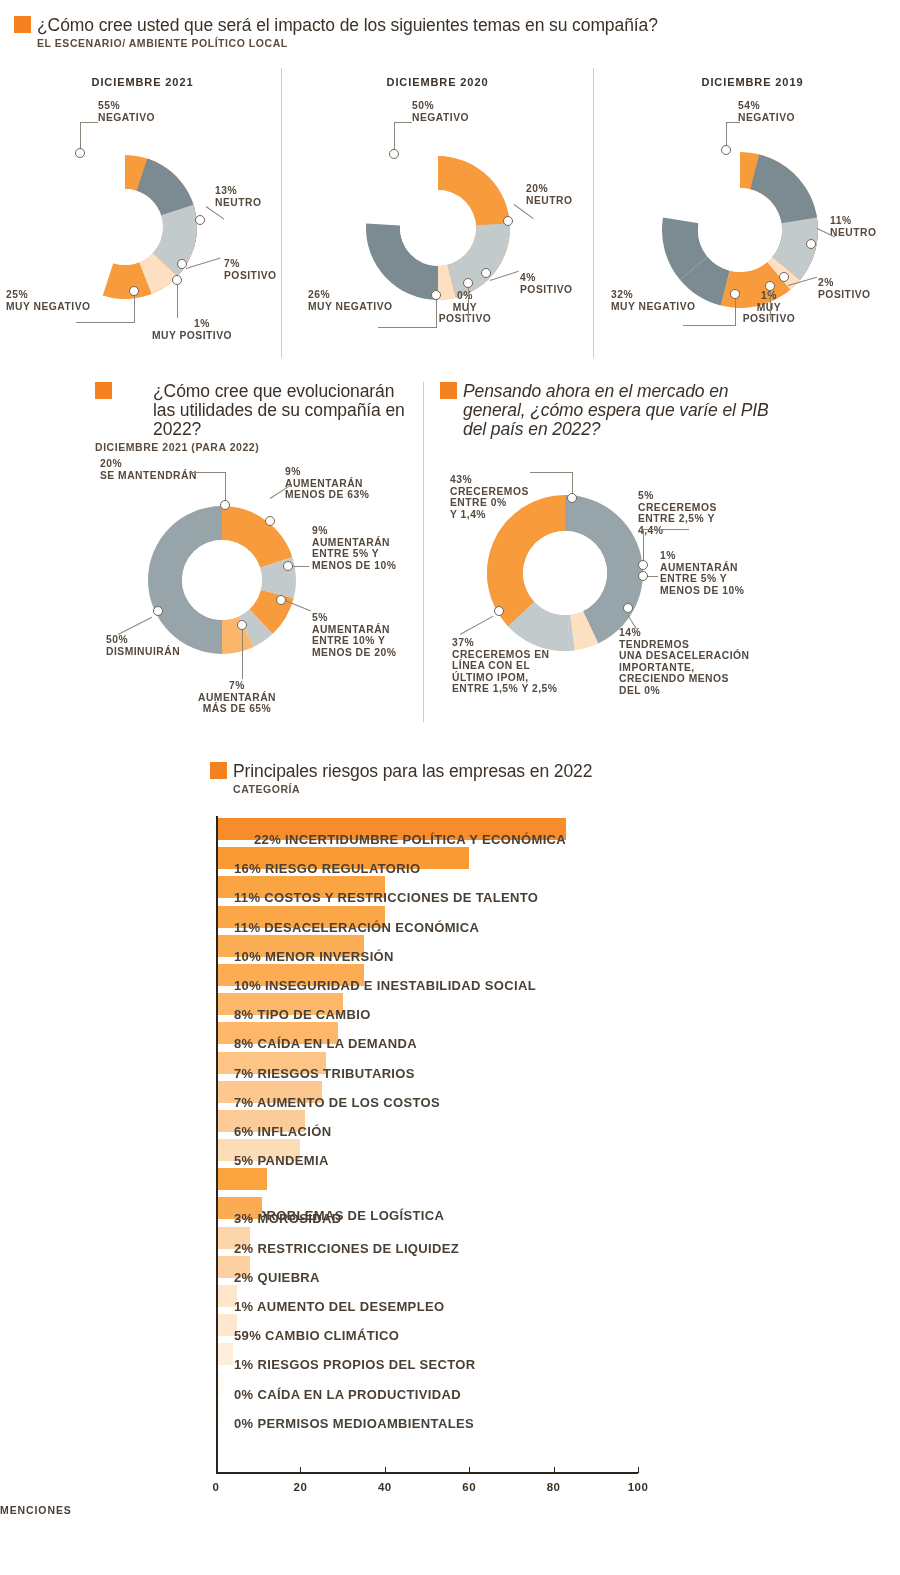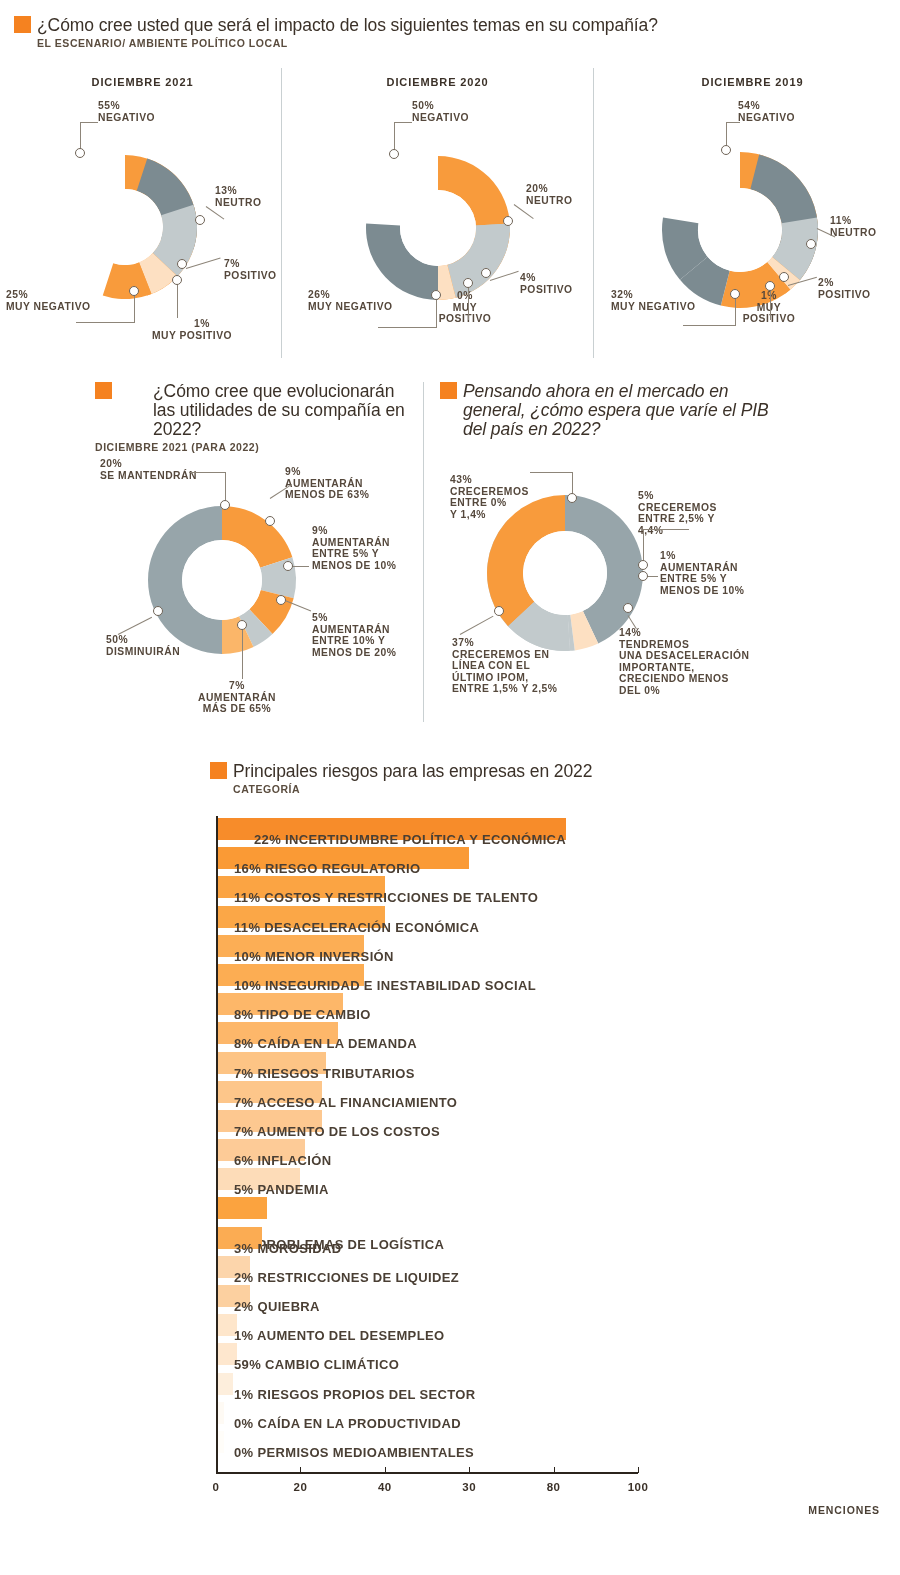--- a/index.html
+++ b/index.html
@@ -390,24 +390,20 @@
       </div>
       <div class="bar-row" style="height: 29.2px;">
         <div class="bar" style="width: 122.38px; background: rgb(253, 183, 106);"></div>
         <div class="bar-label" style="left: 18px;">8% CAÍDA EN LA DEMANDA</div>
       </div>
       <div class="bar-row" style="height: 29.2px;">
         <div class="bar" style="width: 109.72px; background: rgb(253, 196, 133);"></div>
         <div class="bar-label" style="left: 18px;">7% RIESGOS TRIBUTARIOS</div>
       </div>
       <div class="bar-row" style="height: 29.2px;">
-        <div class="bar" style="width: 105.5px; background: rgb(253, 198, 138);"></div>
-        <div class="bar-label" style="left: 18px;">7% ACCESO AL FINANCIAMIENTO</div>
-      </div>
-      <div class="bar-row" style="height: 29.2px;">
         <div class="bar" style="width: 105.5px; background: rgb(253, 200, 144);"></div>
         <div class="bar-label" style="left: 18px;">7% AUMENTO DE LOS COSTOS</div>
       </div>
       <div class="bar-row" style="height: 29.2px;">
         <div class="bar" style="width: 88.62px; background: rgb(253, 203, 151);"></div>
         <div class="bar-label" style="left: 18px;">6% INFLACIÓN</div>
       </div>
       <div class="bar-row" style="height: 29.2px;">
         <div class="bar" style="width: 84.4px; background: rgb(253, 220, 184);"></div>
         <div class="bar-label" style="left: 18px;">5% PANDEMIA</div>
@@ -453,21 +449,21 @@
   <div class="abs" id="axis" style="left:216px;top:1472px;width:660px;height:40px;">
       <div class="axis-line" style="left: 0px; top: 0px; width: 422px; height: 1.6px;"></div>
       <div class="axis-line" style="left: 0px; top: -656px; width: 1.8px; height: 658px;"></div>
       <div class="tick" style="left: 0px; top: -5px;"></div>
       <div class="tick-lbl" style="left: 0px;">0</div>
       <div class="tick" style="left: 84.4px; top: -5px;"></div>
       <div class="tick-lbl" style="left: 84.4px;">20</div>
       <div class="tick" style="left: 168.8px; top: -5px;"></div>
       <div class="tick-lbl" style="left: 168.8px;">40</div>
       <div class="tick" style="left: 253.2px; top: -5px;"></div>
-      <div class="tick-lbl" style="left: 253.2px;">30</div>
+      <div class="tick-lbl" style="left: 253.2px;">60</div>
       <div class="tick" style="left: 337.6px; top: -5px;"></div>
       <div class="tick-lbl" style="left: 337.6px;">80</div>
       <div class="tick" style="left: 422px; top: -5px;"></div>
       <div class="tick-lbl" style="left: 422px;">100</div>
     </div>
-  <div class="axis-name abs" style="left:0;top:1504px;width:856px;text-align:right;margin-left:24px;">MENCIONES</div>
+  <div class="axis-name abs" style="left:0;top:1504px;width:856px;text-align:left;">MENCIONES</div>
 
 </div>
 
 </body></html>

